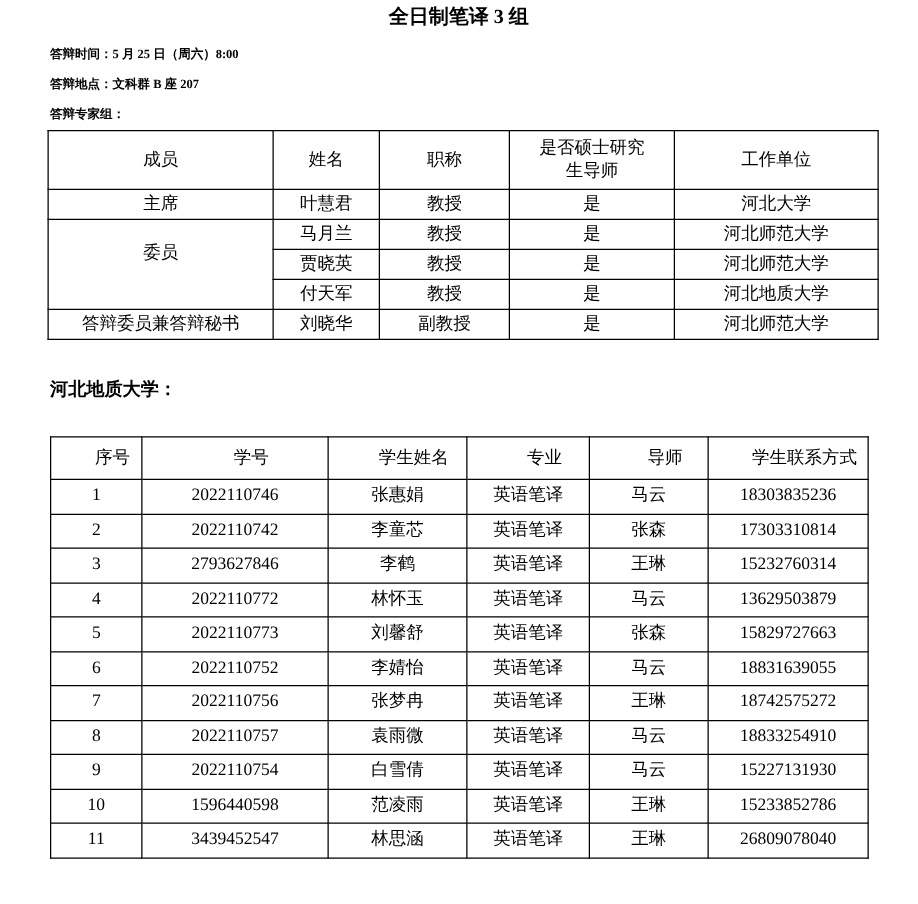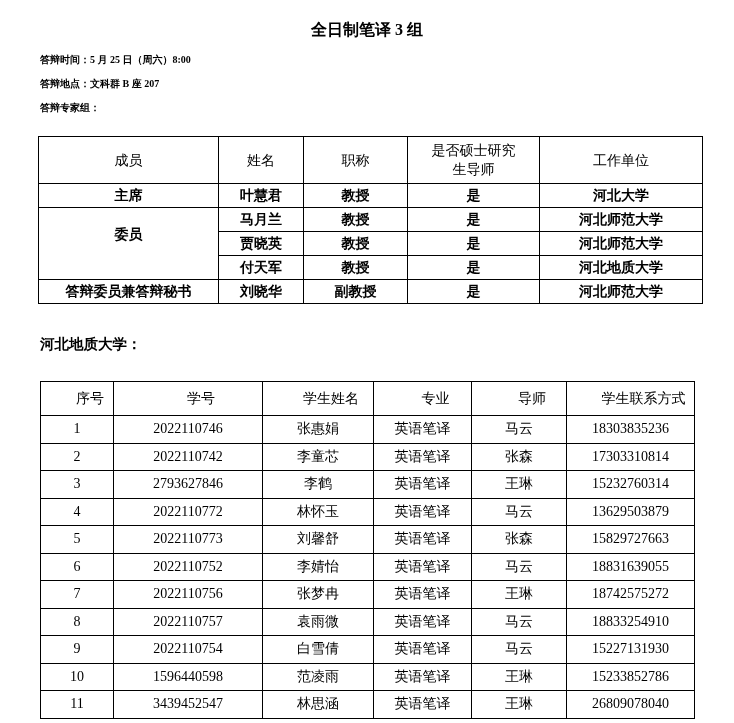--- a/index.html
+++ b/index.html
@@ -8,21 +8,21 @@
     width: 734px;
     height: 723px;
     background: #ffffff;
     color: #000000;
     font-family: "Liberation Serif", "DejaVu Serif", serif;
     overflow: hidden;
   }
   .page { position: relative; width: 734px; height: 723px; }
 
   .doc-title {
-    padding-top: 20px;
+    padding-top: 4px;
     text-align: center;
     font-weight: bold;
     font-size: 16px;
     line-height: 20px;
   }
 
   .info-block {
     margin: 8px 0 0 40px;
     font-weight: bold;
     font-size: 10px;
@@ -33,23 +33,23 @@
   th, td {
     border: 1px solid #000000;
     text-align: center;
     vertical-align: middle;
     font-size: 14px;
     font-weight: normal;
     padding: 0 2px;
     overflow: hidden;
   }
 
-  .committee-table { margin: 16px 0 0 38px; width: 664px; border-radius: 28px; }
+  .committee-table { margin: 0 0 0 38px; width: 664px; border-radius: 28px; }
   .committee-table th { height: 47px; white-space: pre-line; line-height: 19px; }
-  .committee-table td { height: 24px; line-height: 18px; font-weight: bold; }
+  .committee-table td { height: 24px; line-height: 18px; }
   .committee-table td.role-span { padding-bottom: 18px; }
 
   .applicants-label {
     margin: 30px 0 0 40px;
     font-weight: bold;
     font-size: 14.5px;
     line-height: 20px;
   }
 
   .applicants-table { margin: 27px 0 0 40px; width: 654px; }

